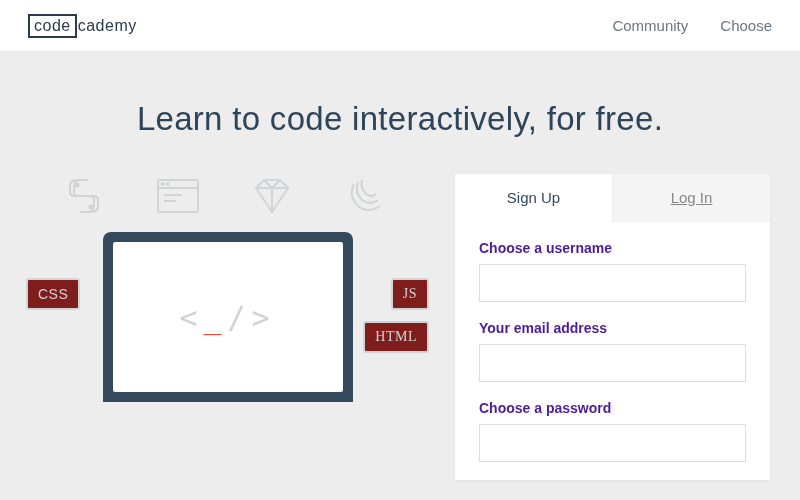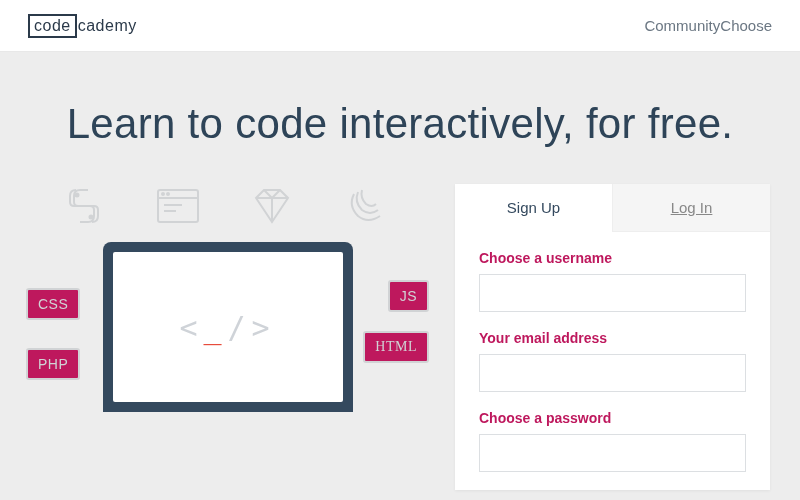--- a/index.html
+++ b/index.html
@@ -26,32 +26,32 @@
   letter-spacing: 0.5px;
   color: #2b3a4a;
 }
 .logo .boxed {
   border: 2px solid #2b3a4a;
   padding: 1px 4px;
   font-weight: 500;
   margin-right: 1px;
 }
 .logo .rest { font-weight: 400; }
-.nav { display: flex; }
+.nav { display: flex; gap: 32px; }
 .nav a {
   color: #6b7783;
   font-size: 15px;
   text-decoration: none;
 }
 .hero {
   text-align: center;
   padding: 48px 0 36px 0;
 }
 .hero h1 {
-  font-size: 42px;
+  font-size: 33px;
   font-weight: 300;
   color: #2e4458;
   letter-spacing: 0.3px;
 }
 .main {
   display: flex;
   padding: 0 30px;
   gap: 30px;
   align-items: flex-start;
 }
@@ -79,25 +79,25 @@
   justify-content: center;
 }
 .badge {
   position: absolute;
   border: 2px solid #d1d3d5;
   border-radius: 3px;
   color: #d1d3d5;
   font-size: 14px;
   font-weight: 500;
   padding: 6px 10px;
-  background: #be185d;
+  background: #7f1d1d;
   letter-spacing: 0.5px;
 }
 .badge.css { left: -4px; top: 46px; }
-.badge.js { right: -4px; top: 38px; }
+.badge.js { right: -4px; top: 46px; font-family: Liberation Serif, serif; }
 .badge.php { left: -4px; top: 106px; }
 .badge.html { right: -4px; top: 89px; font-family: Liberation Serif, serif; }
 .monitor {
   width: 250px;
   height: 170px;
   background: #34495e;
   border-radius: 8px 8px 0 0;
   padding: 10px;
   position: relative;
   z-index: 2;
@@ -133,21 +133,21 @@
 .tab.inactive {
   background: #f5f5f5;
   color: #888;
   border-left: 1px solid #eee;
   border-bottom: 1px solid #eee;
   text-decoration: underline;
 }
 .form { padding: 18px 24px 0 24px; }
 .field-label {
   font-size: 14px;
-  color: #be185d;
+  color: #4c1d95;
   font-weight: 600;
   margin-bottom: 8px;
   display: block;
 }
 .field-input {
   width: 100%;
   border: 1px solid #dcdfe2;
   height: 38px;
   padding: 0 10px;
   font-size: 14px;
@@ -199,21 +199,20 @@
       </svg>
       <svg class="lang-icon" viewBox="0 0 48 44">
         <path d="M12 10 Q6 22 16 32 Q26 40 38 32"></path>
         <path d="M16 8 Q12 18 20 26 Q28 32 36 26"></path>
         <path d="M20 6 Q18 14 24 20 Q30 24 34 20"></path>
       </svg>
     </div>
     <div class="monitor-wrap">
       <div class="badge css">CSS</div>
       <div class="badge js">JS</div>
-      <div class="badge php">PHP</div>
       <div class="badge html">HTML</div>
       <div class="monitor">
         <div class="screen">
           <span>&lt;</span>
           <span class="cursor">_</span>
           <span>/&gt;</span>
         </div>
       </div>
     </div>
   </div>

